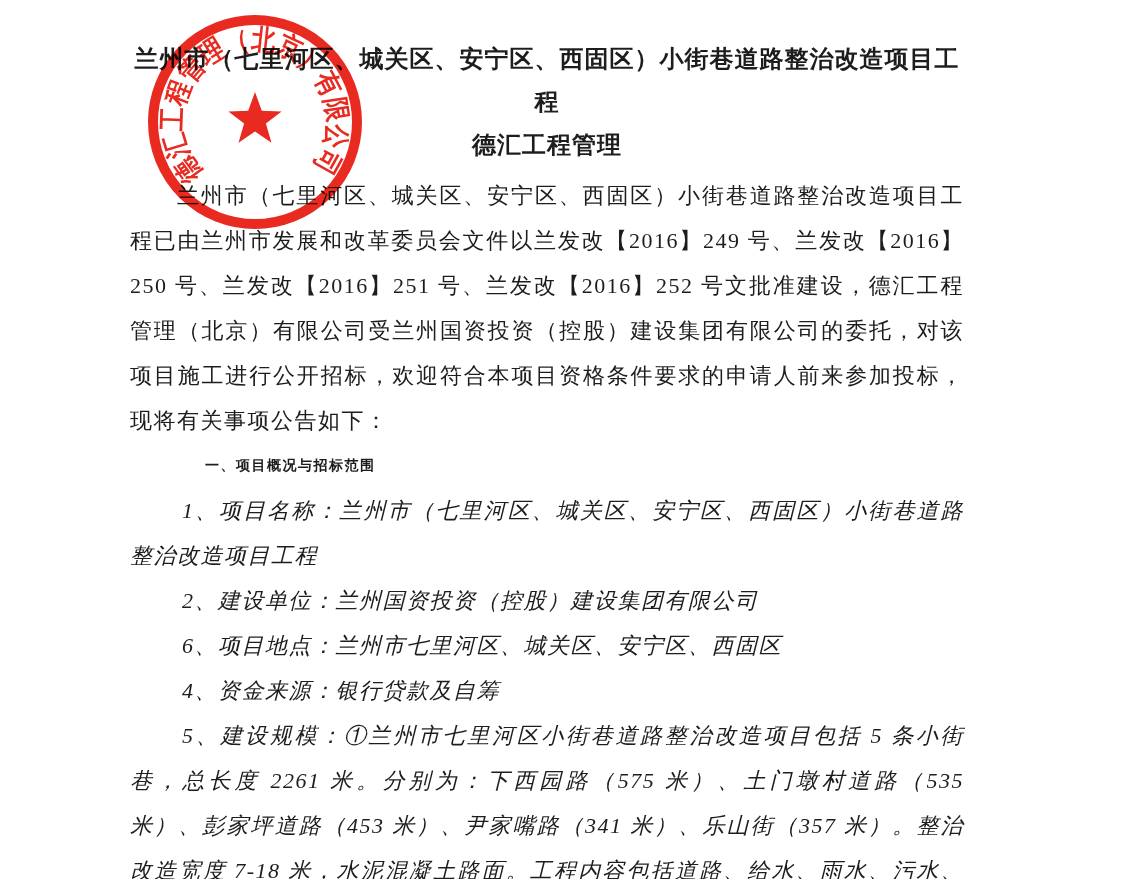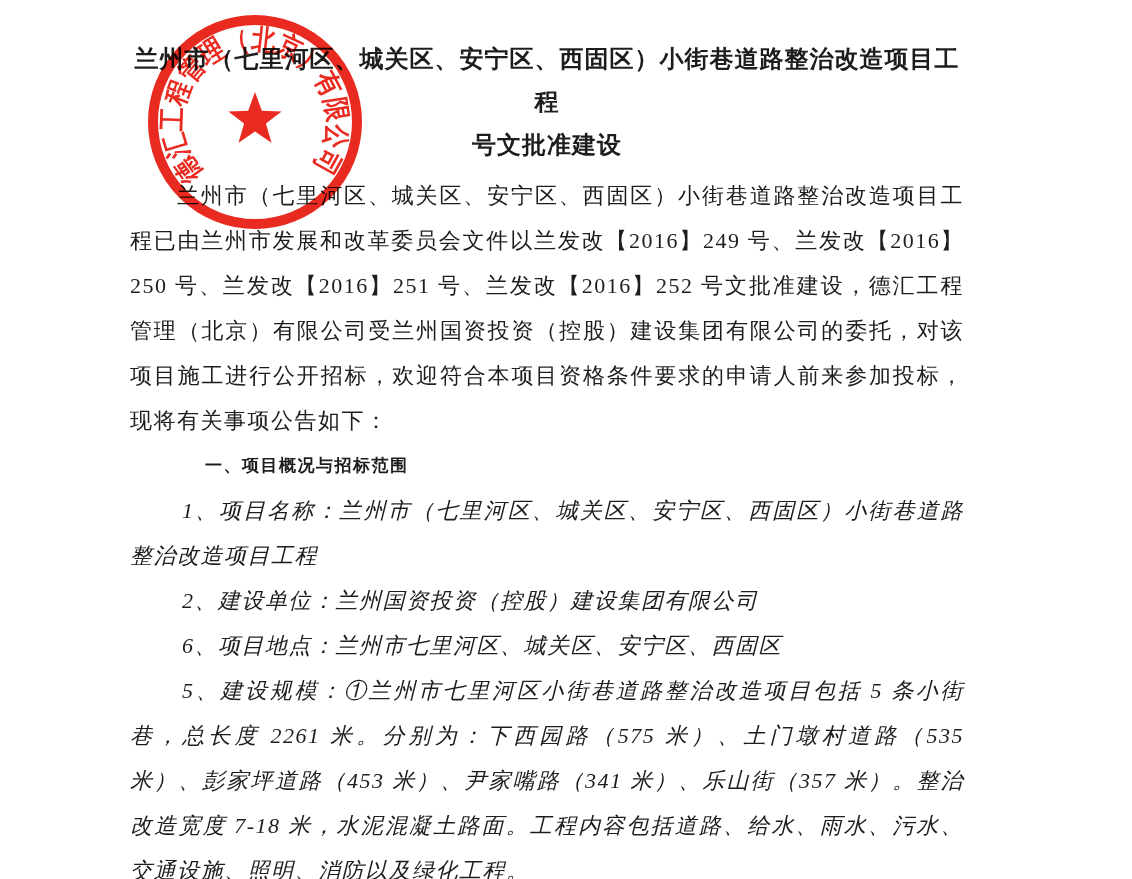--- a/index.html
+++ b/index.html
@@ -27,21 +27,21 @@
   .title-block { margin-bottom:6px; }
   .para {
     font-size:22px;
     line-height:45px;
     text-align:justify;
     margin:0;
     letter-spacing:1.5px;
   }
   .para-indent { text-indent:47px; }
   .section-heading {
-    font-size:17px;
+    font-size:14px;
     font-weight:bold;
     line-height:45px;
     margin:0;
     text-indent:75px;
     letter-spacing:1.5px;
   }
   .item { text-indent:52px;font-style:italic; }
   .stamp {
     position:absolute;
     left:142px; top:8px;
@@ -52,30 +52,31 @@
   }
 </style>
 </head>
 <body>
 
 <div class="page">
 
   <div class="content">
     <div class="title-block">
       <h1 class="title">兰州市（七里河区、城关区、安宁区、西固区）小街巷道路整治改造项目工程</h1>
-      <h1 class="title">号文批准建设</h1>
+      <h1 class="title">德汇工程管理</h1>
     </div>
 
     <p class="para para-indent">兰州市（七里河区、城关区、安宁区、西固区）小街巷道路整治改造项目工程已由兰州市发展和改革委员会文件以兰发改【2016】249 号、兰发改【2016】250 号、兰发改【2016】251 号、兰发改【2016】252 号文批准建设，德汇工程管理（北京）有限公司受兰州国资投资（控股）建设集团有限公司的委托，对该项目施工进行公开招标，欢迎符合本项目资格条件要求的申请人前来参加投标，现将有关事项公告如下：</p>
 
     <h2 class="section-heading">一、项目概况与招标范围</h2>
 
     <p class="para item">1、项目名称：兰州市（七里河区、城关区、安宁区、西固区）小街巷道路整治改造项目工程</p>
     <p class="para item">2、建设单位：兰州国资投资（控股）建设集团有限公司</p>
     <p class="para item">6、项目地点：兰州市七里河区、城关区、安宁区、西固区</p>
+    <p class="para item">4、资金来源：银行贷款及自筹</p>
     <p class="para item">5、建设规模：①兰州市七里河区小街巷道路整治改造项目包括 5 条小街巷，总长度 2261 米。分别为：下西园路（575 米）、土门墩村道路（535 米）、彭家坪道路（453 米）、尹家嘴路（341 米）、乐山街（357 米）。整治改造宽度 7-18 米，水泥混凝土路面。工程内容包括道路、给水、雨水、污水、交通设施、照明、消防以及绿化工程。</p>
   </div>
 
   <div class="stamp">
     <svg width="226" height="226" viewBox="0 0 226 226">
       <defs>
         <path id="sealArc" d="M 61.4,165.6 A 73,73 0 1 1 164.6,165.6" fill="none"></path>
       </defs>
       <circle cx="113" cy="114" r="102" fill="none" stroke="#e8170c" stroke-width="10"></circle>
       <polygon fill="#e8170c" points="113,84 119.8,102.7 139.6,103.4 123.9,115.6 129.5,134.7 113,123.5 96.5,134.7 102.1,115.6 86.4,103.4 106.2,102.7"></polygon>

